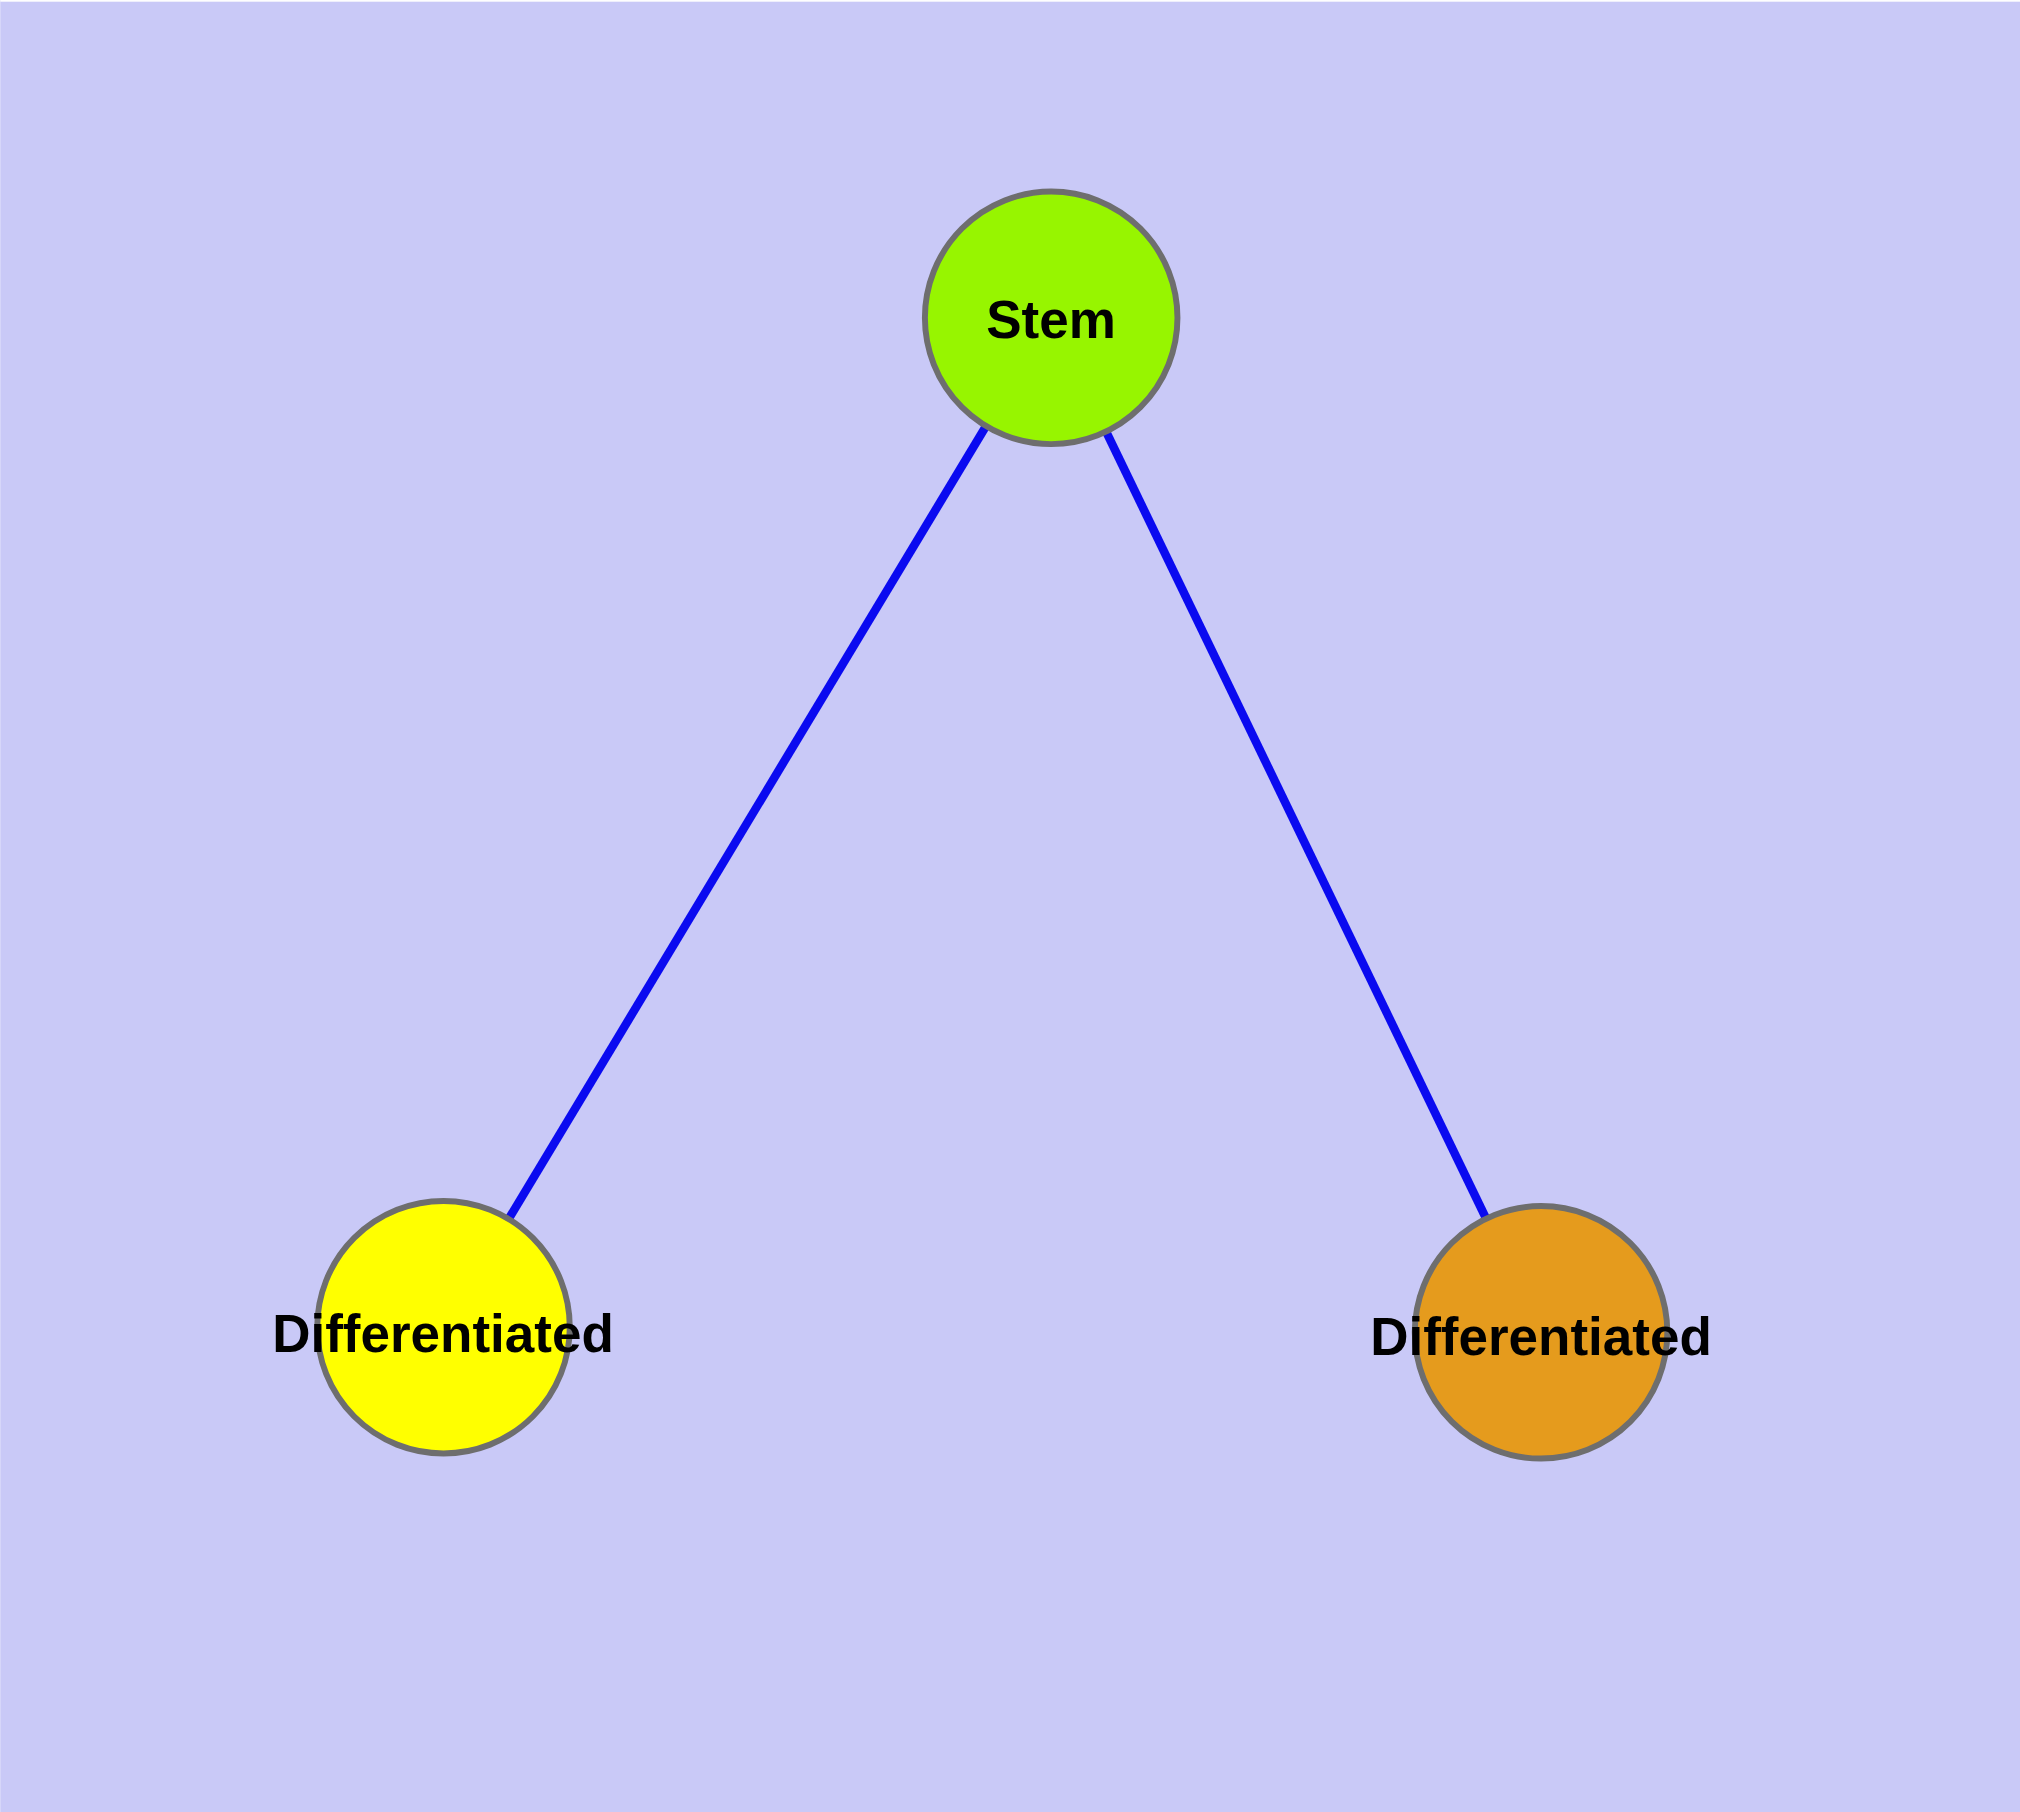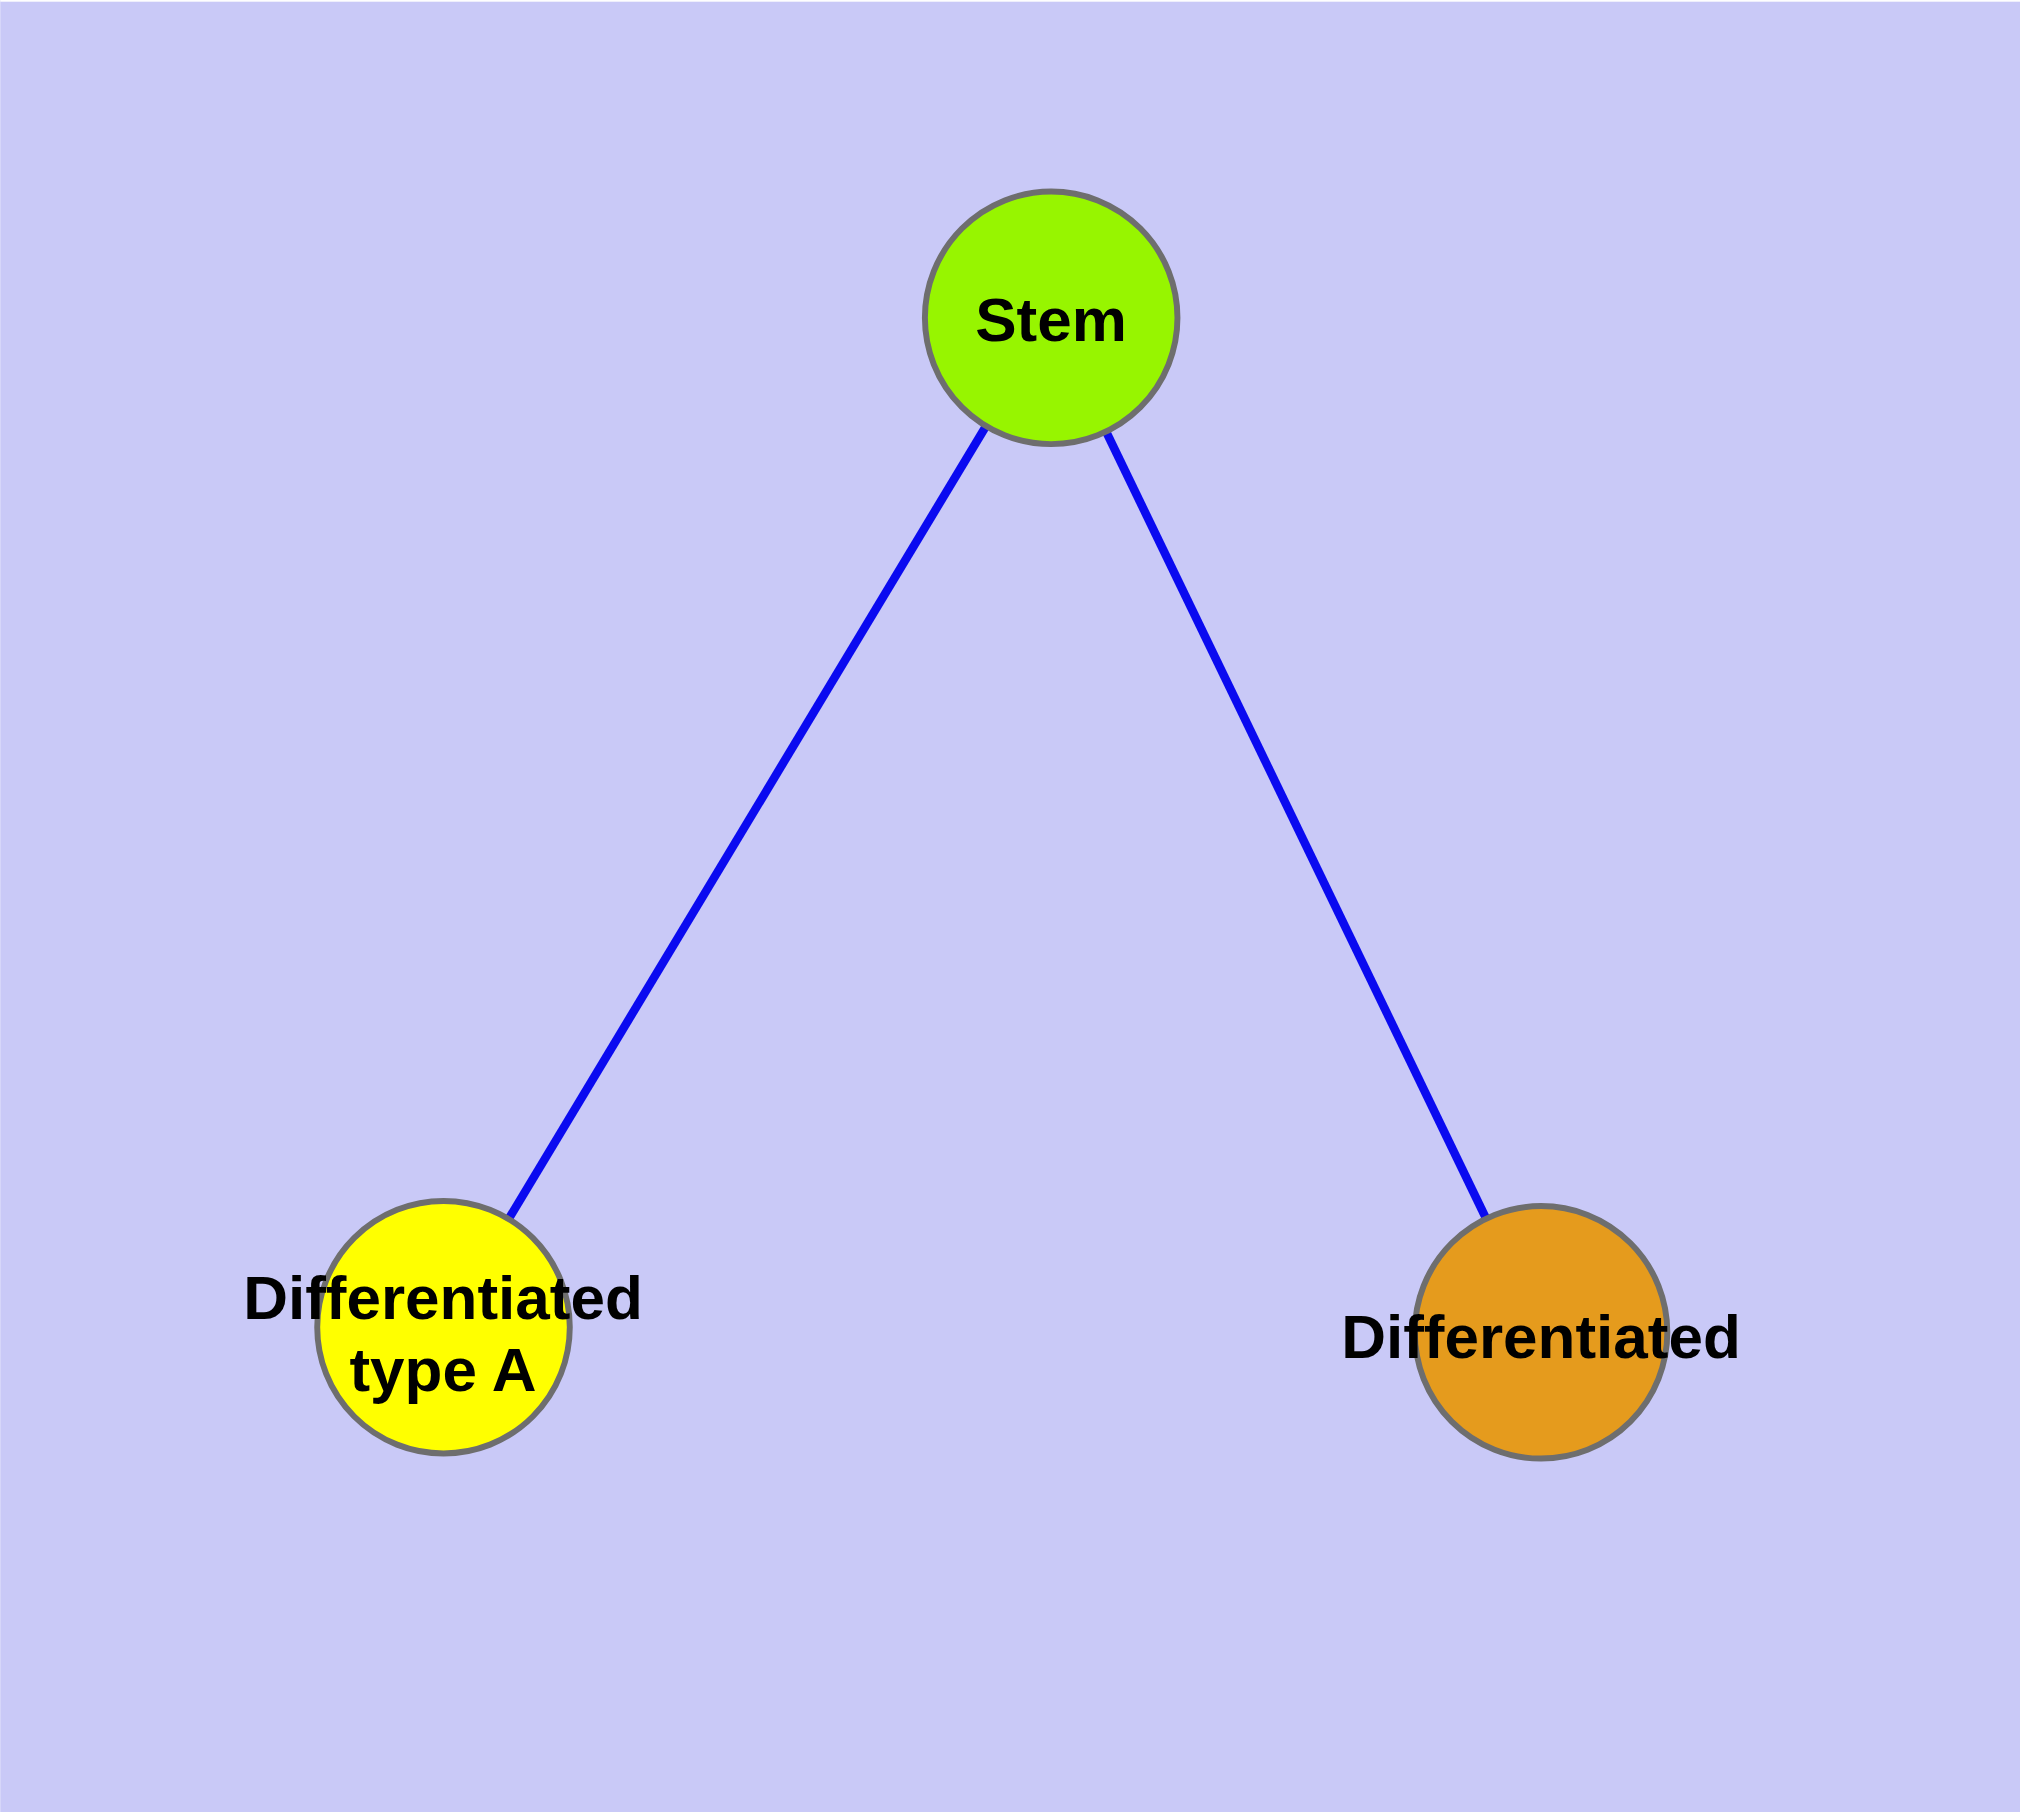--- a/index.html
+++ b/index.html
@@ -19,21 +19,21 @@
     position: absolute;
     left: 0;
     top: 0;
     display: block;
   }
   .node-label {
     position: absolute;
     transform: translate(-50%, -50%);
     text-align: center;
     font-weight: bold;
-    font-size: 62px;
+    font-size: 53px;
     line-height: 1.163;
     color: #000000;
     white-space: nowrap;
     z-index: 2;
   }
   .node-label .line { display: block; }
 </style>
 </head>
 <body>
 
@@ -52,21 +52,20 @@
     <circle cx="523" cy="1566" r="149" stroke-width="7" fill="#FFFF00" stroke="#6E6E6E"></circle>
     <circle cx="1818" cy="1572" r="149" stroke-width="7" fill="#E59B1D" stroke="#6E6E6E"></circle>
   </svg>
 
   <div class="node-label" style="left:1051px; top:320px;">
     <span class="line">Stem</span>
   </div>
 
   <div class="node-label" style="left:443px; top:1334px;">
     <span class="line">Differentiated</span>
-    <span class="line">type A</span>
   </div>
 
   <div class="node-label" style="left:1541px; top:1337px;">
     <span class="line">Differentiated</span>
   </div>
 
 </div>
 
 
 </body></html>

